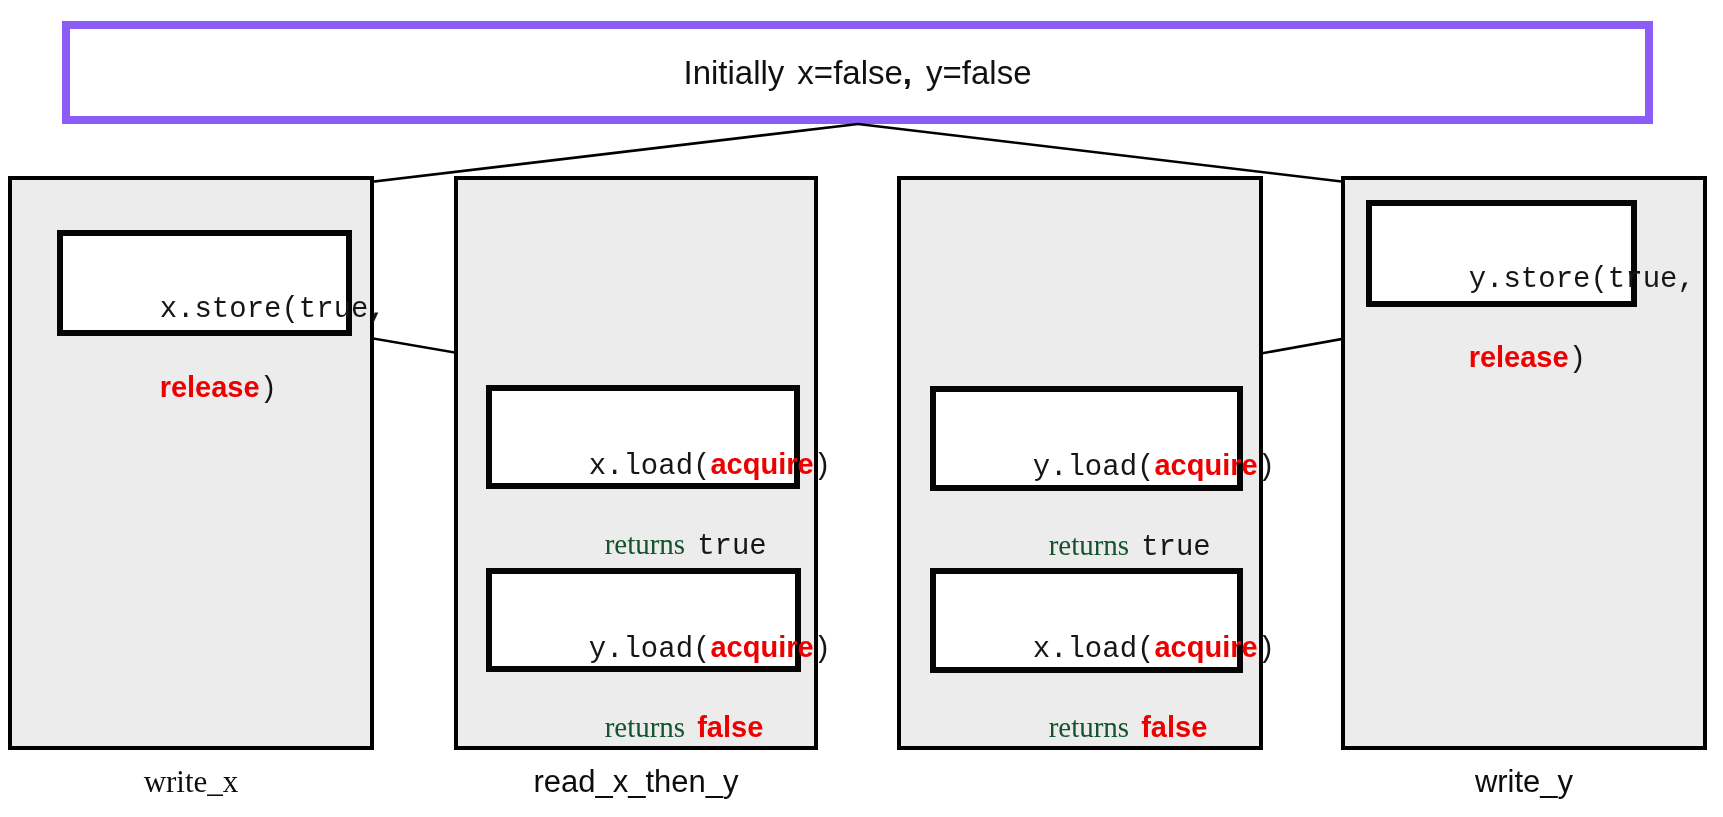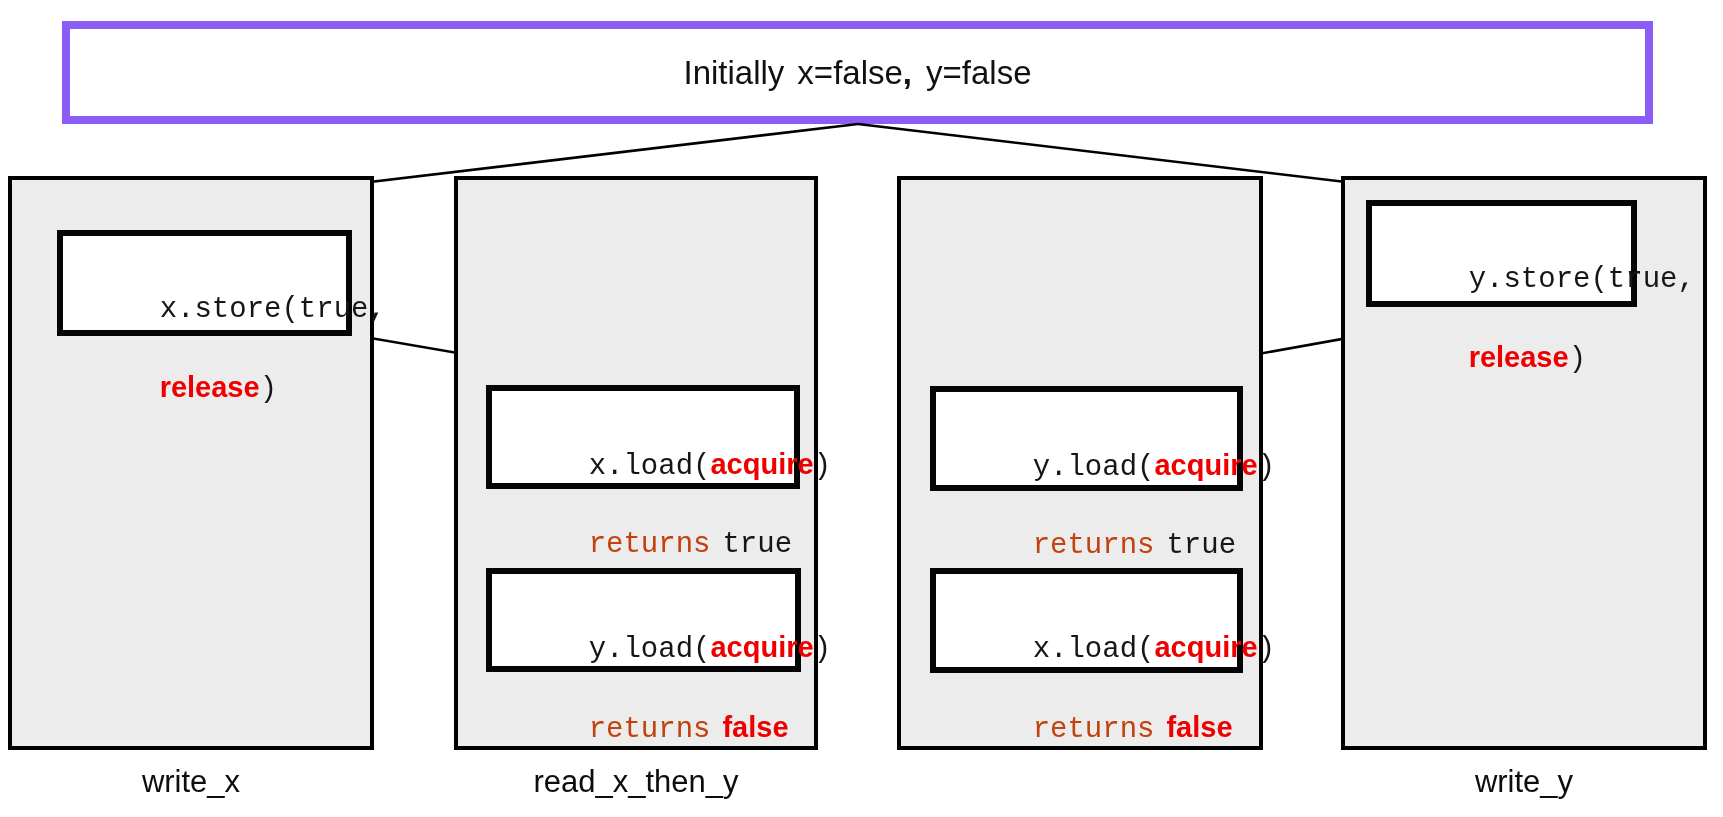--- a/index.html
+++ b/index.html
@@ -31,34 +31,34 @@
   .col-1{left:8px;width:366px;}
   .col-2{left:454px;width:364px;}
   .col-3{left:897px;width:366px;}
   .col-4{left:1341px;width:366px;}
 
   .col-label{
     position:absolute;top:762px;height:40px;
     display:flex;align-items:center;justify-content:center;
     font-size:31px;color:#0d0d0d;
   }
-  .lbl-1{left:8px;width:366px;}
+  .lbl-1{left:8px;width:366px;font-family:Liberation Serif, serif;}
   .lbl-2{left:454px;width:364px;text-align:right;}
   .lbl-3{left:897px;width:366px;}
   .lbl-4{left:1341px;width:366px;text-align:center;}
 
   
   .op-box{
     position:absolute;background:#fff;border:6px solid #050505;box-sizing:border-box;
     font-size:29px;line-height:39px;padding:15px 6px 0 27px;
     font-family:"Liberation Mono","DejaVu Sans Mono",monospace;
     white-space:pre;color:#161616;
   }
   .op-box .returns-word{
-    font-family:Liberation Mono, monospace;color:#c2410c;margin-right:12px;
+    font-family:Liberation Serif, serif;color:#14532d;margin-right:12px;margin-left:16px;
   }
   .box-store-x{left:57px;top:200px;width:295px;height:106px;margin-top:30px;}
   .box-load-x2{left:486px;top:385px;width:314px;height:104px;}
   .box-load-y2{left:486px;top:568px;width:315px;height:104px;}
   .box-load-y3{left:930px;top:386px;width:313px;height:105px;}
   .box-load-x3{left:930px;top:568px;width:313px;height:105px;}
   .box-store-y{left:1366px;top:200px;width:271px;height:107px;}
 
   
   svg.arrows{position:absolute;left:0;top:0;width:1723px;height:817px;pointer-events:none;}

